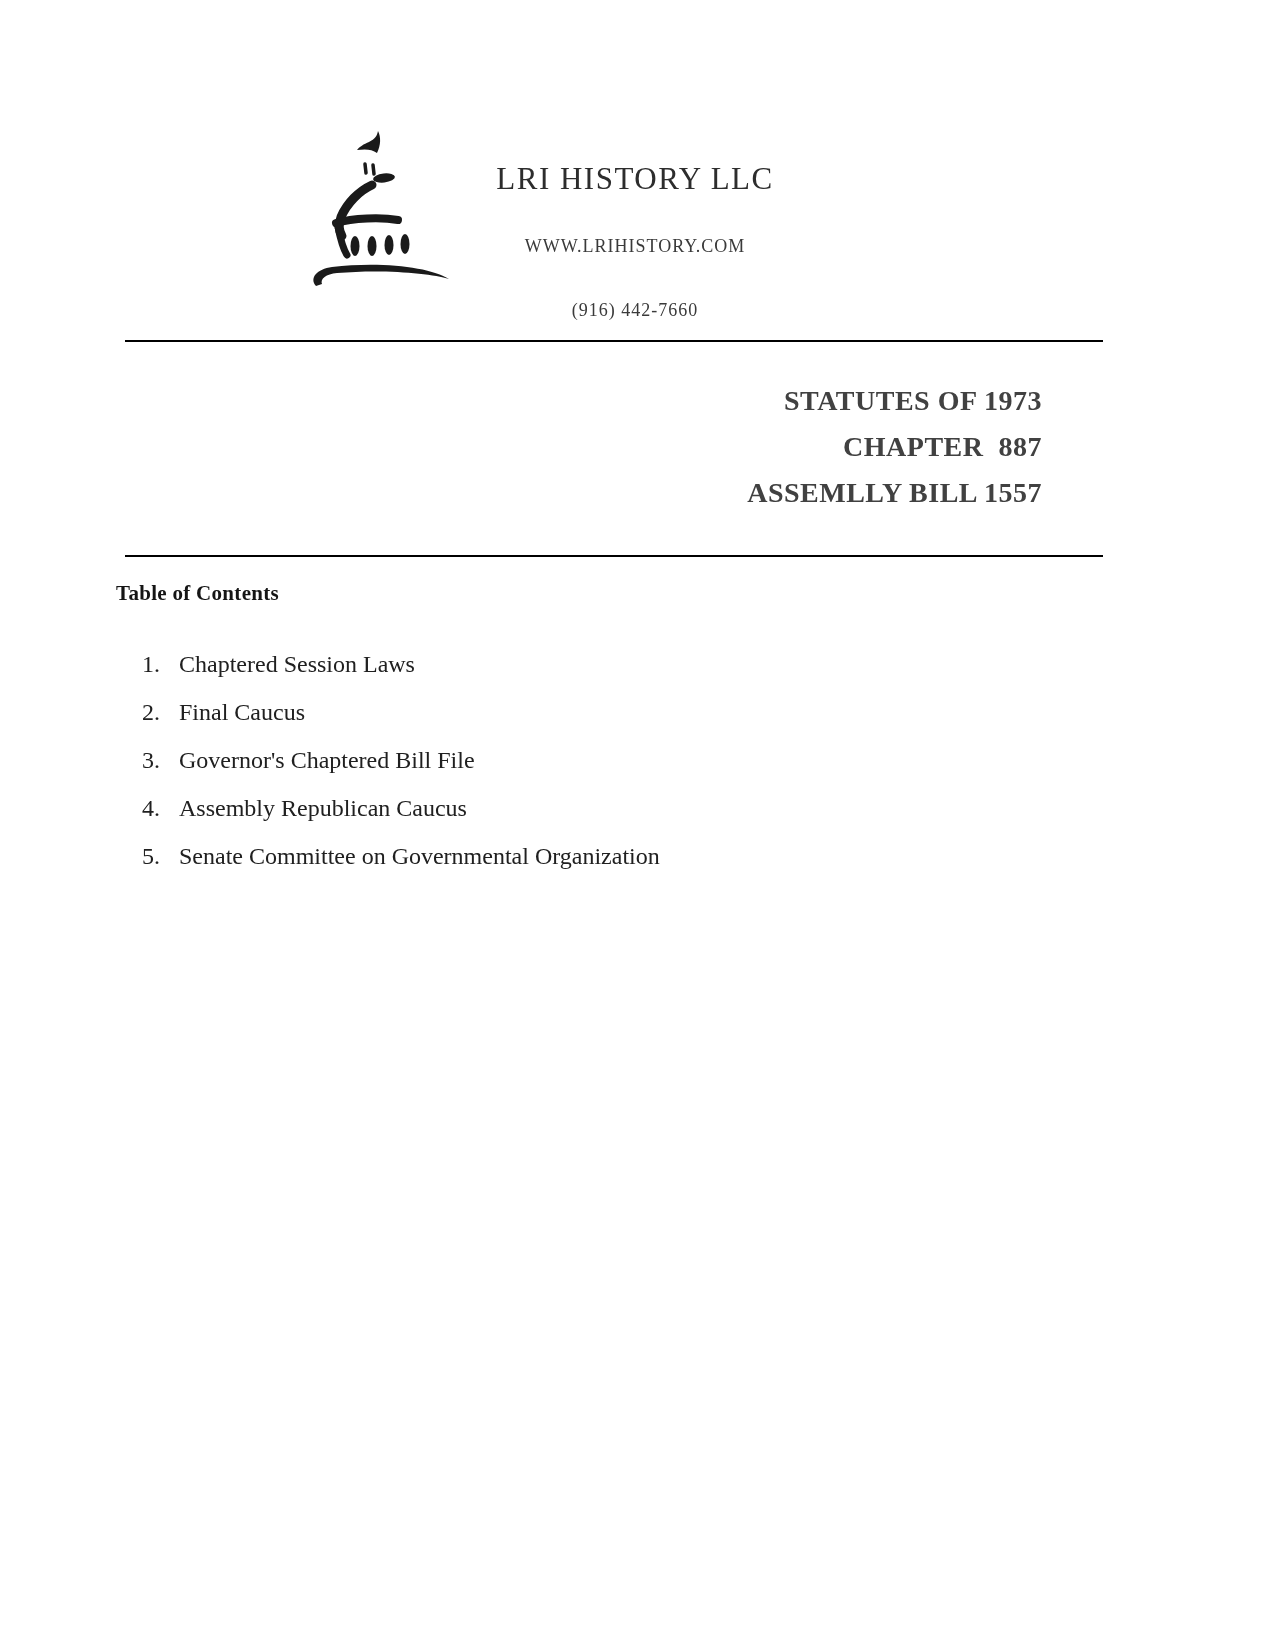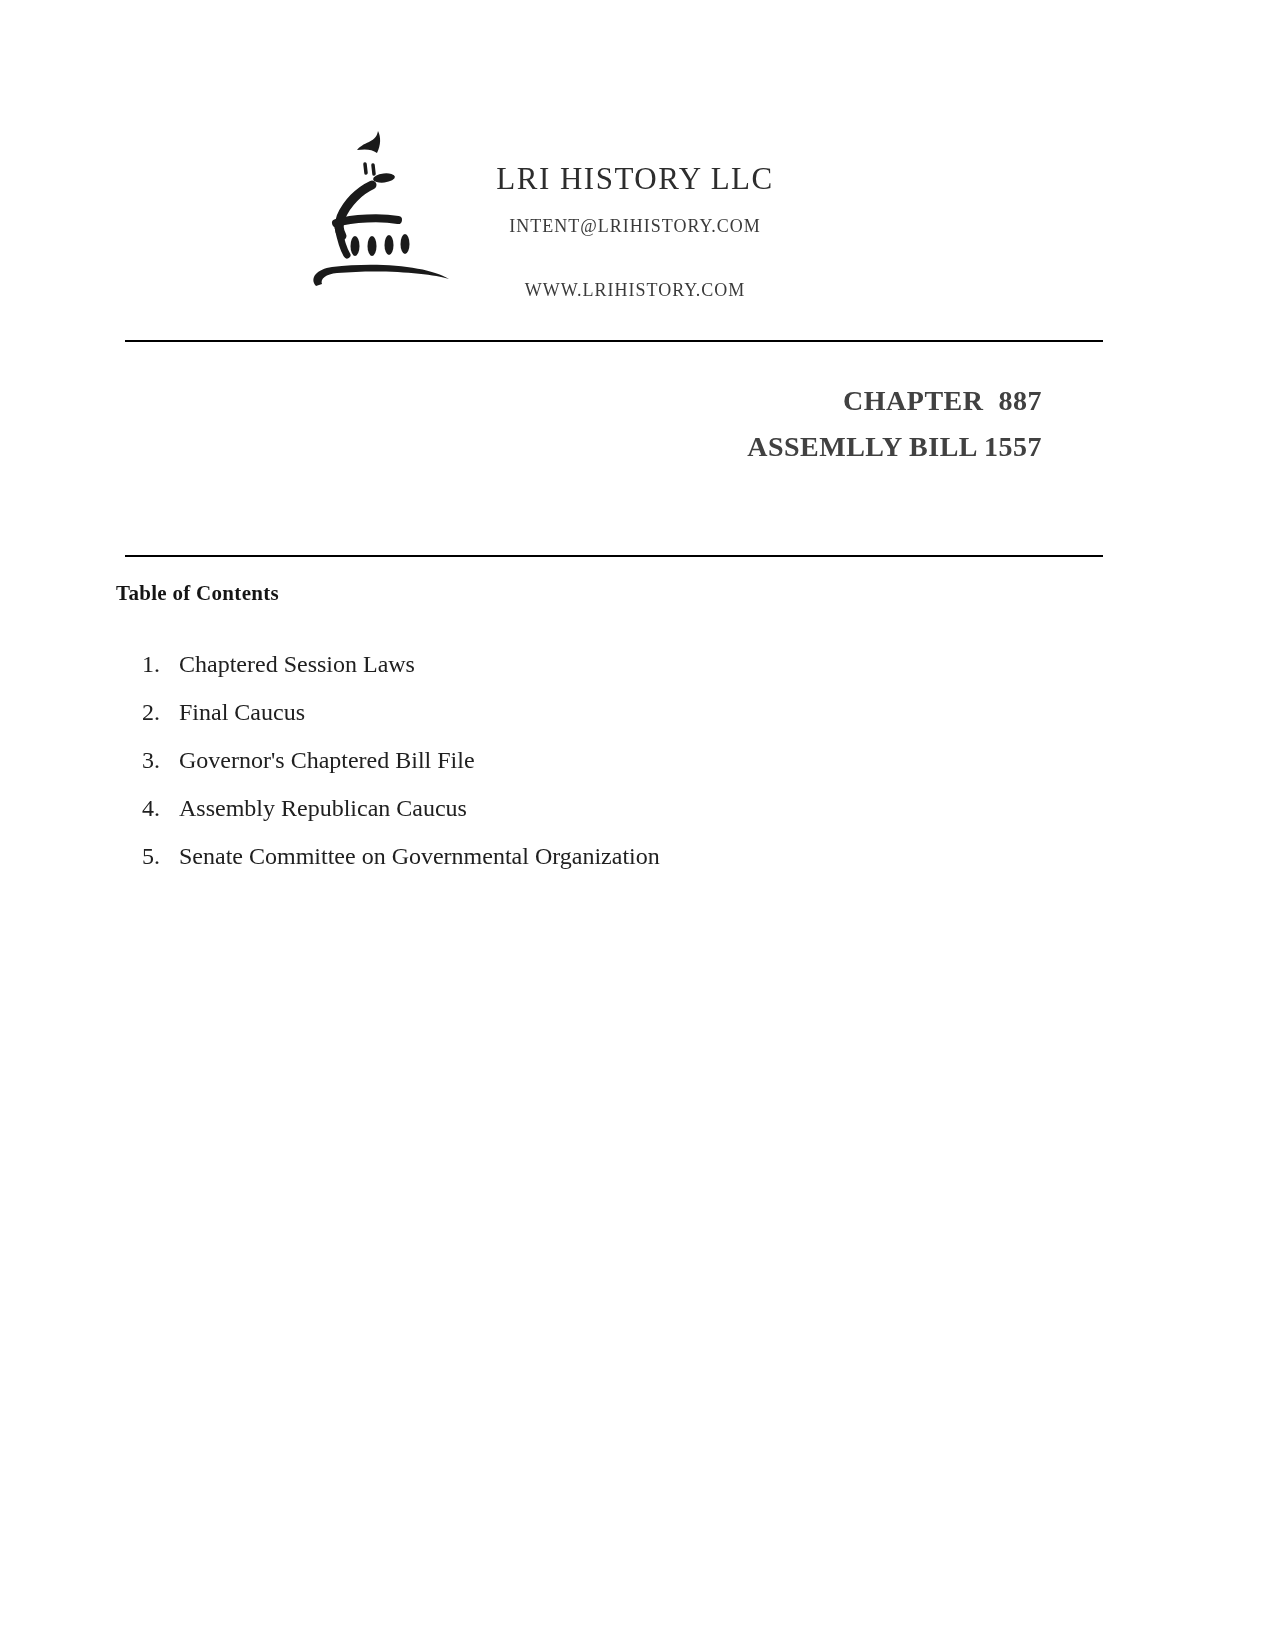--- a/index.html
+++ b/index.html
@@ -132,27 +132,28 @@
       <ellipse class="ink-fill" cx="94" cy="119" rx="4.5" ry="10"></ellipse>
       <ellipse class="ink-fill" cx="110" cy="118" rx="4.5" ry="10"></ellipse>
 
       <path class="ink-fill" d="M21,160 C14,152 22,143 37,141 C85,135 136,141 154,153
                C136,147 86,143 42,147 C31,148 25,153 27,158 Z"></path>
     </svg>
   </div>
 
   <div class="header-text">
     <div class="company-name">LRI HISTORY LLC</div>
-    <div class="contact-line contact-email">INTENT@LRIHISTORY.COM</div>
     <div class="contact-line">WWW.LRIHISTORY.COM</div>
+    <div class="contact-line">(916) 442-7660</div>
   </div>
 
   <div class="rule rule-top"></div>
 
   <div class="doc-info">
+    <div class="line">STATUTES OF 1973</div>
     <div class="line">CHAPTER  887</div>
     <div class="line">ASSEMLLY BILL 1557</div>
   </div>
 
   <div class="rule rule-bottom"></div>
 
   <h1 class="toc-heading">Table of Contents</h1>
 
   <ol class="toc-list">
     <li class="toc-item">

